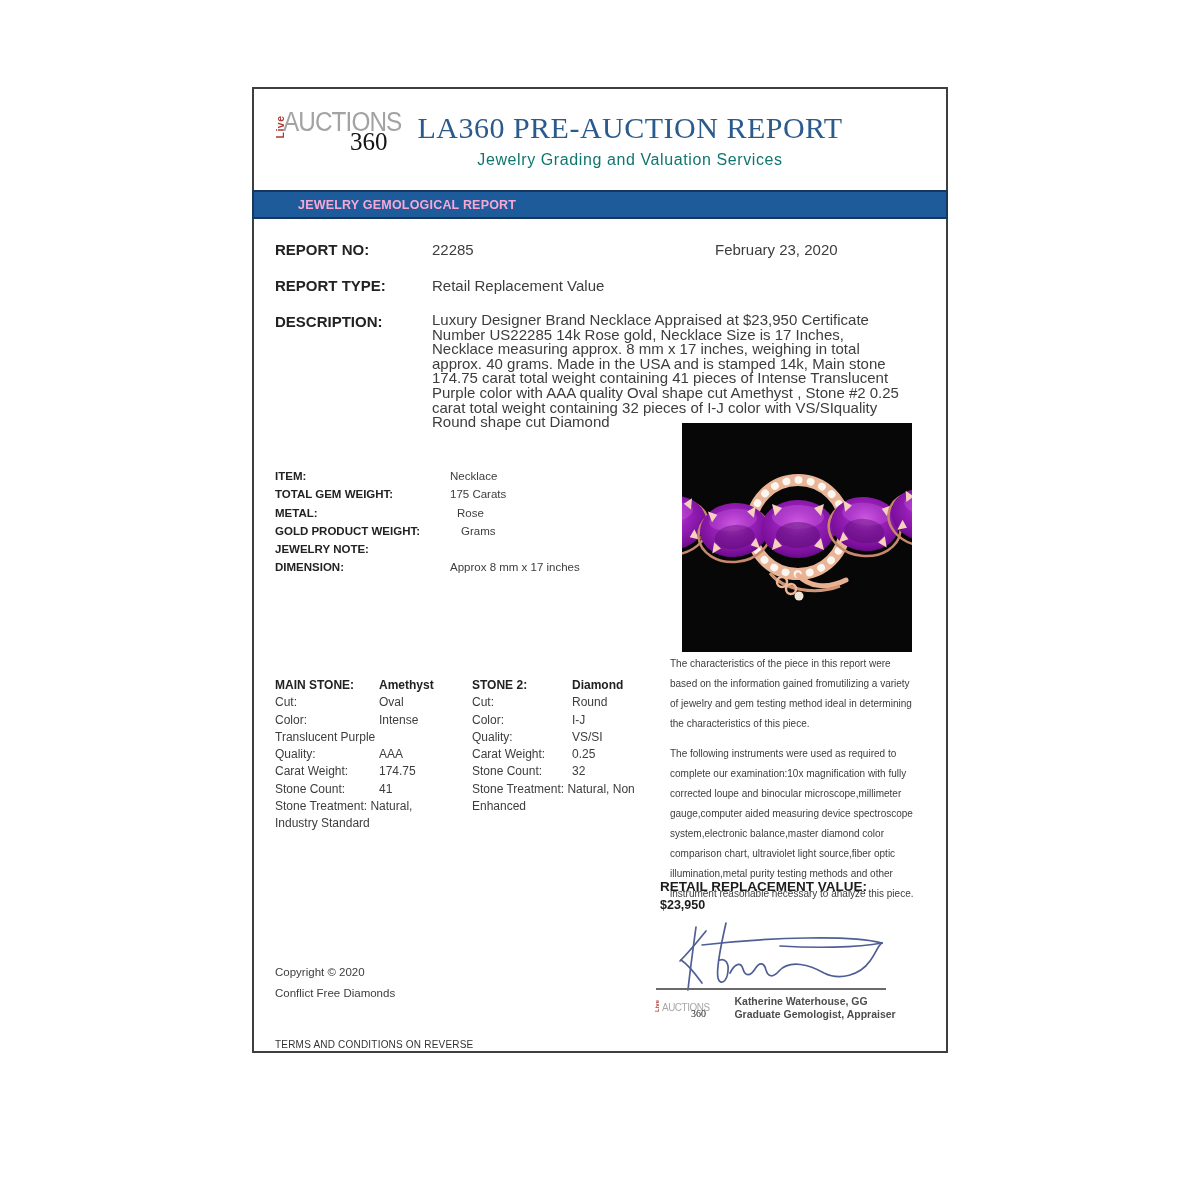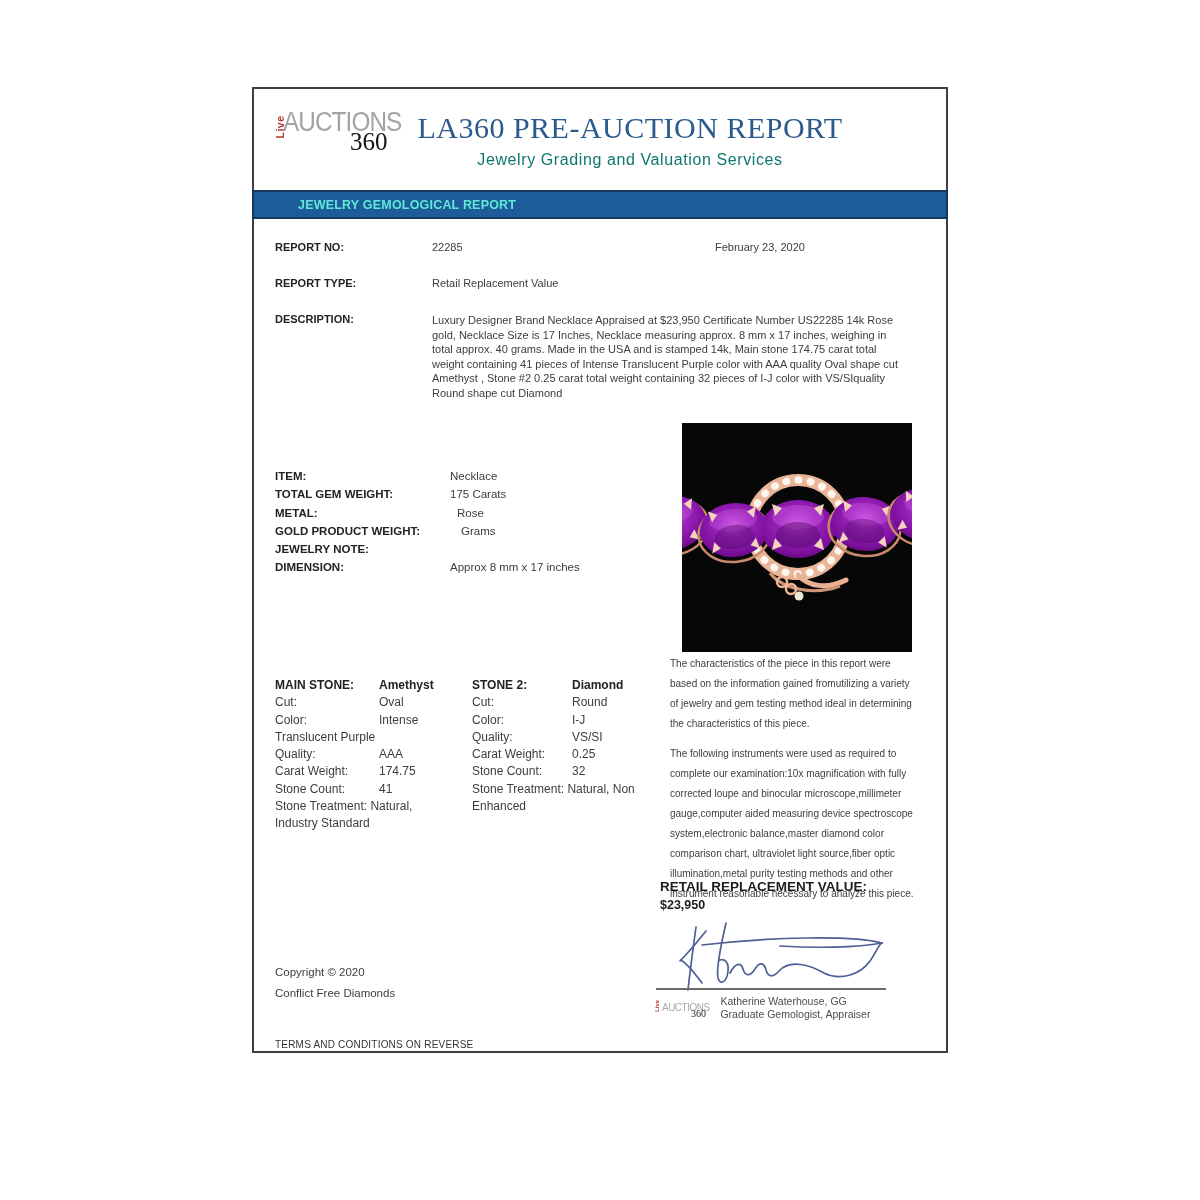--- a/index.html
+++ b/index.html
@@ -20,24 +20,24 @@
     transform:rotate(-90deg);letter-spacing:.5px;}
   .logo-auctions{left:11px;top:2px;font-size:27px;color:#a3a3a3;letter-spacing:-1px;
     transform:scaleX(.9);transform-origin:left;}
   .logo-360{left:78px;top:23px;font-family:"Liberation Serif",serif;font-size:25px;color:#141414;}
   .title{left:70px;right:10px;top:22px;text-align:center;
     font-family:"Liberation Serif",serif;font-size:30px;color:#2b5a8c;letter-spacing:.5px;}
   .subtitle{left:70px;right:10px;top:62px;text-align:center;font-size:16px;color:#0f766e;
     letter-spacing:.6px;}
   .banner{left:-2px;right:-2px;top:101px;height:22px;background:#1e5b9b;
     border:2px solid #16365c;padding:3px 0 0 44px;}
-  .banner span{color:#5eead4;font-weight:bold;font-size:12.5px;letter-spacing:.2px;}
-
-  
-  .rrow{left:21px;right:16px;font-size:11px;}
+  .banner span{color:#f9a8d4;font-weight:bold;font-size:12.5px;letter-spacing:.2px;}
+
+  
+  .rrow{left:21px;right:16px;font-size:15px;}
   .rlabel{display:inline-block;width:157px;font-weight:bold;color:#222;vertical-align:top;}
   .rvalue{color:#3d3d3d;}
   .date{left:440px;top:0;color:#3d3d3d;}
   .desc-body{display:inline-block;width:468px;line-height:14.6px;color:#3d3d3d;vertical-align:top;}
 
   
   .note{left:21px;top:344px;font-size:11.5px;line-height:14.5px;color:#3d3d3d;}
   .items{left:21px;top:381px;width:400px;font-size:11.5px;}
   .item-row{height:18.3px;}
   .ilabel{display:inline-block;width:175px;font-weight:bold;color:#222;}
@@ -64,21 +64,21 @@
   .sig-svg{left:398px;top:824px;}
   .sig-line{left:402px;top:899px;width:230px;border-top:2px solid #6a6a6a;}
   .sig-foot{left:404px;top:906px;width:260px;}
   .mini-logo{position:relative;display:inline-block;width:58px;height:26px;vertical-align:top;}
   .mini-live{position:absolute;left:-7px;top:8px;font-size:6px;font-weight:bold;color:#b03a34;
     transform:rotate(-90deg);}
   .mini-auctions{position:absolute;left:4px;top:6px;font-size:11px;color:#a8a8a8;
     letter-spacing:-.5px;transform:scaleX(.9);transform-origin:left;}
   .mini-360{position:absolute;left:33px;top:13px;font-family:"Liberation Serif",serif;
     font-size:10px;color:#222;}
-  .signer{display:inline-block;margin-left:0;font-size:10.5px;font-weight:normal;
+  .signer{display:inline-block;margin-left:14px;font-size:10.5px;font-weight:bold;
     color:#4d4d4d;line-height:12.5px;}
 
   
   .copyright{left:21px;top:877px;font-size:11.5px;color:#3d3d3d;}
   .conflict{left:21px;top:898px;font-size:11.5px;color:#3d3d3d;}
   .terms{left:21px;top:950px;font-size:10px;color:#333;letter-spacing:.2px;}
 </style>
 </head>
 <body>
 

